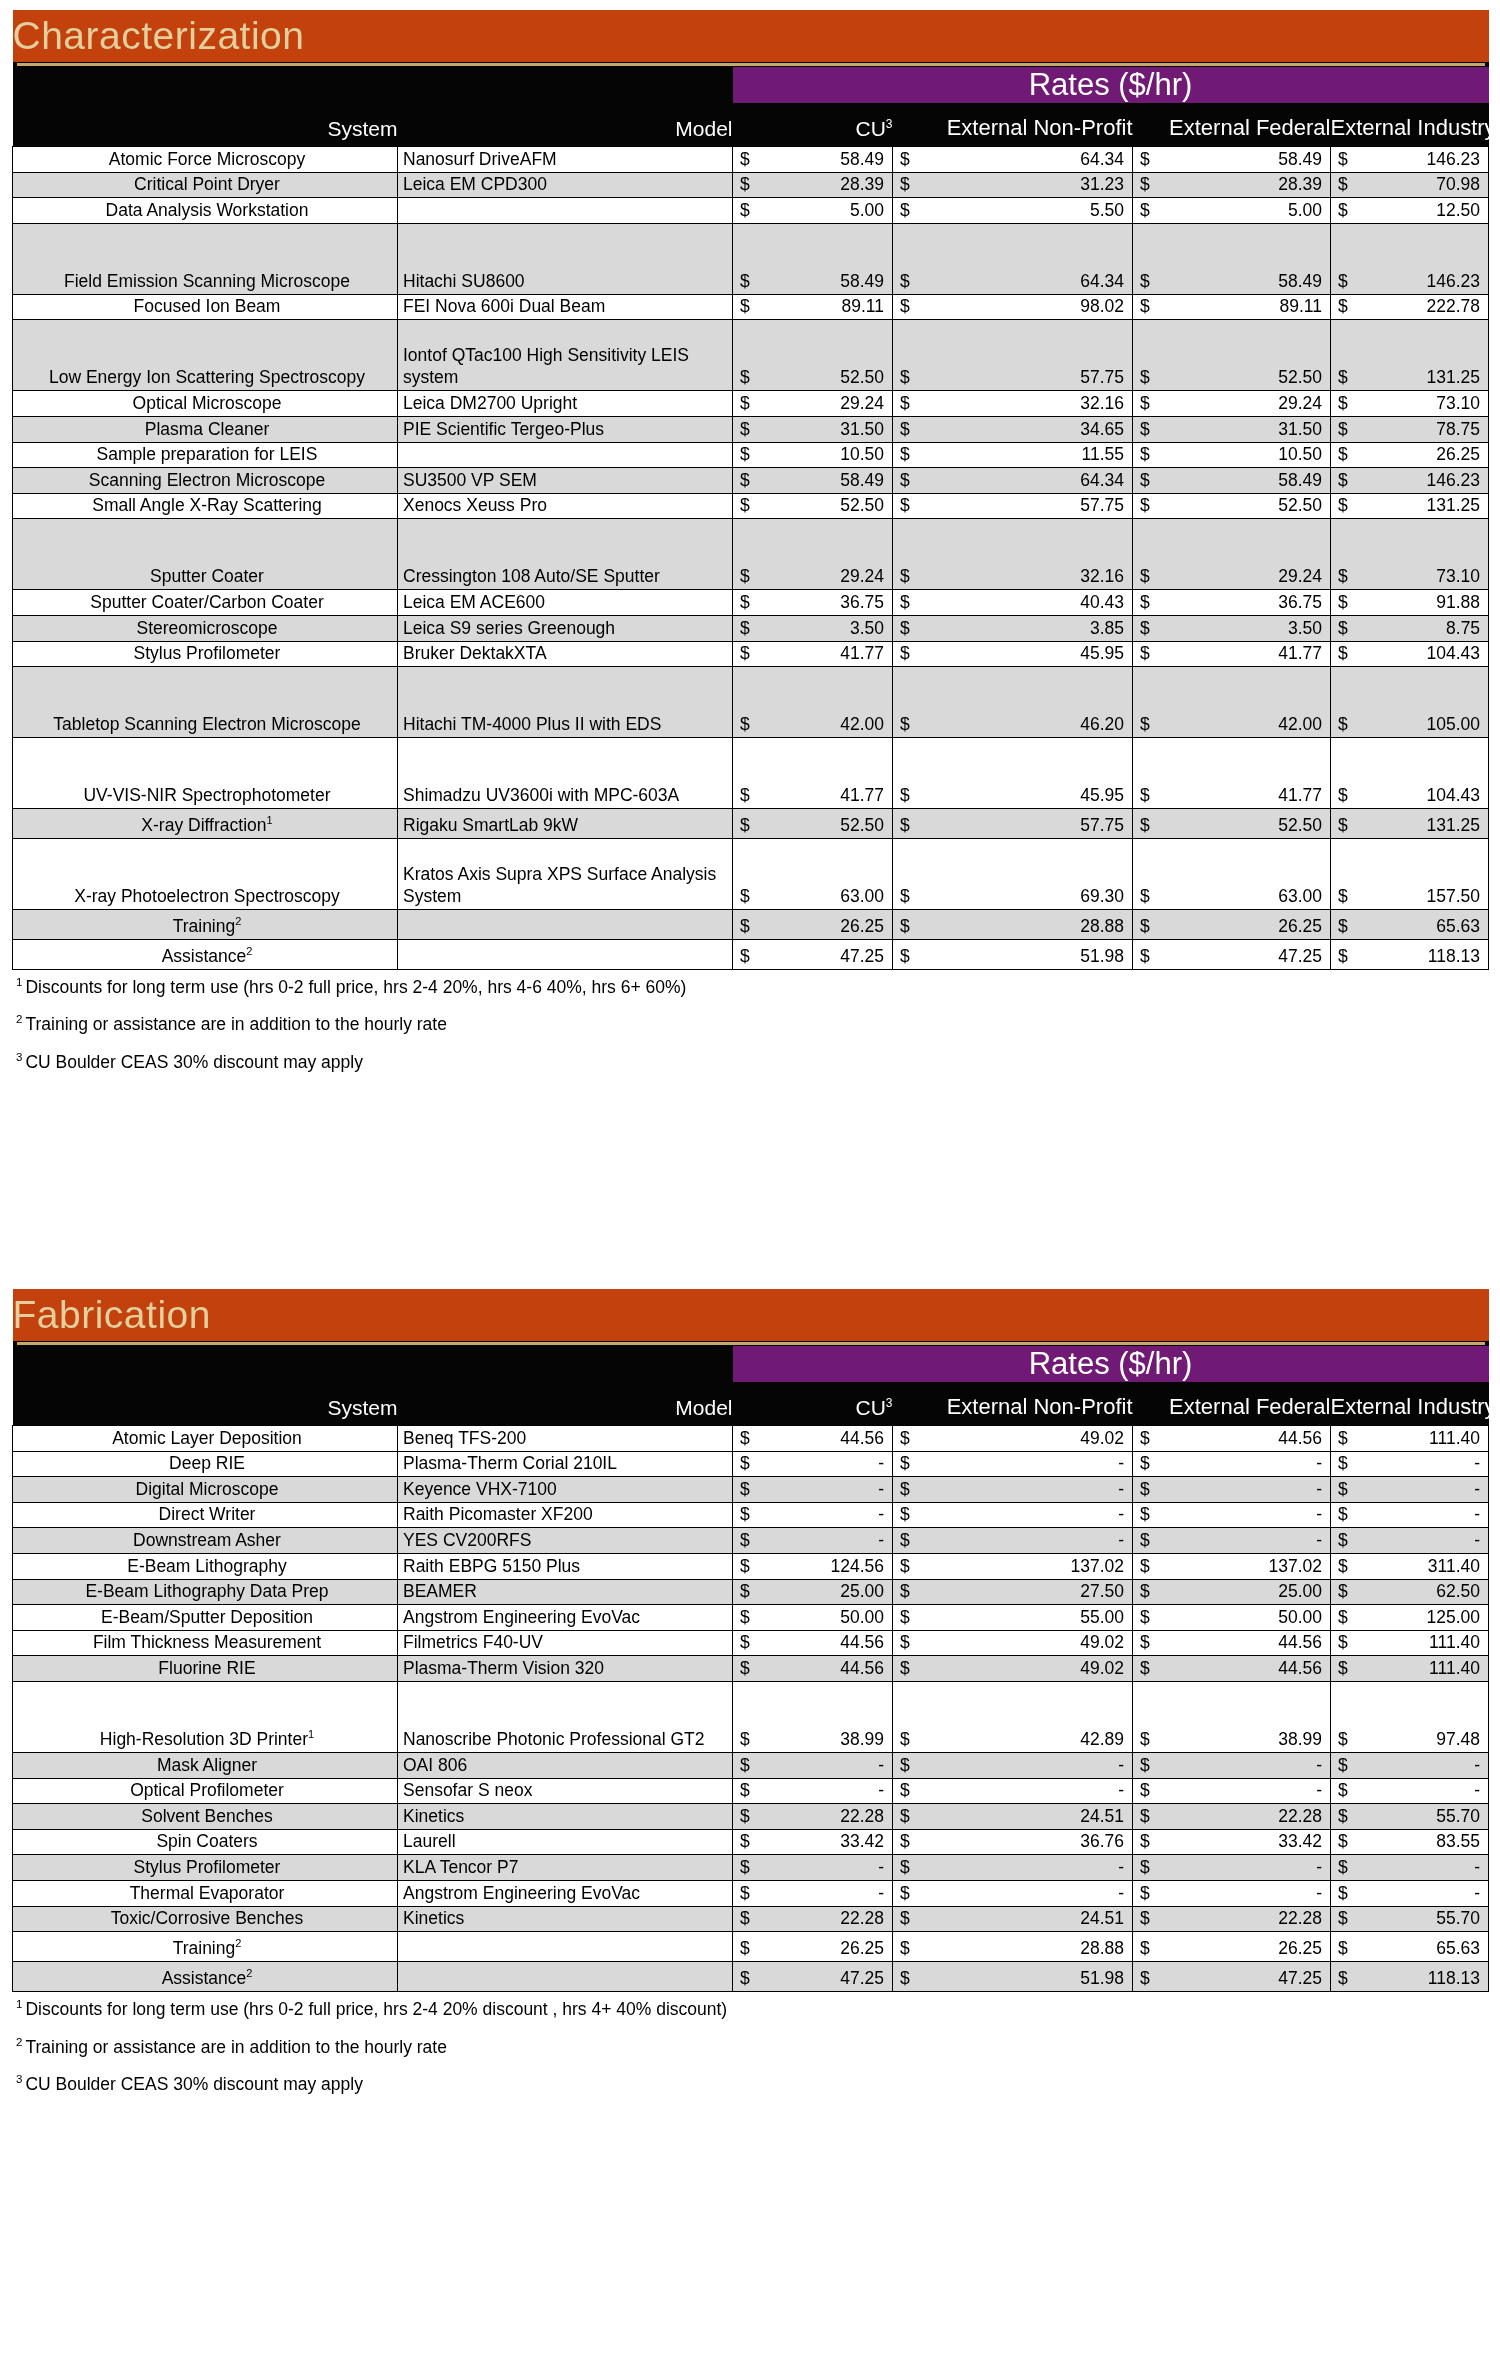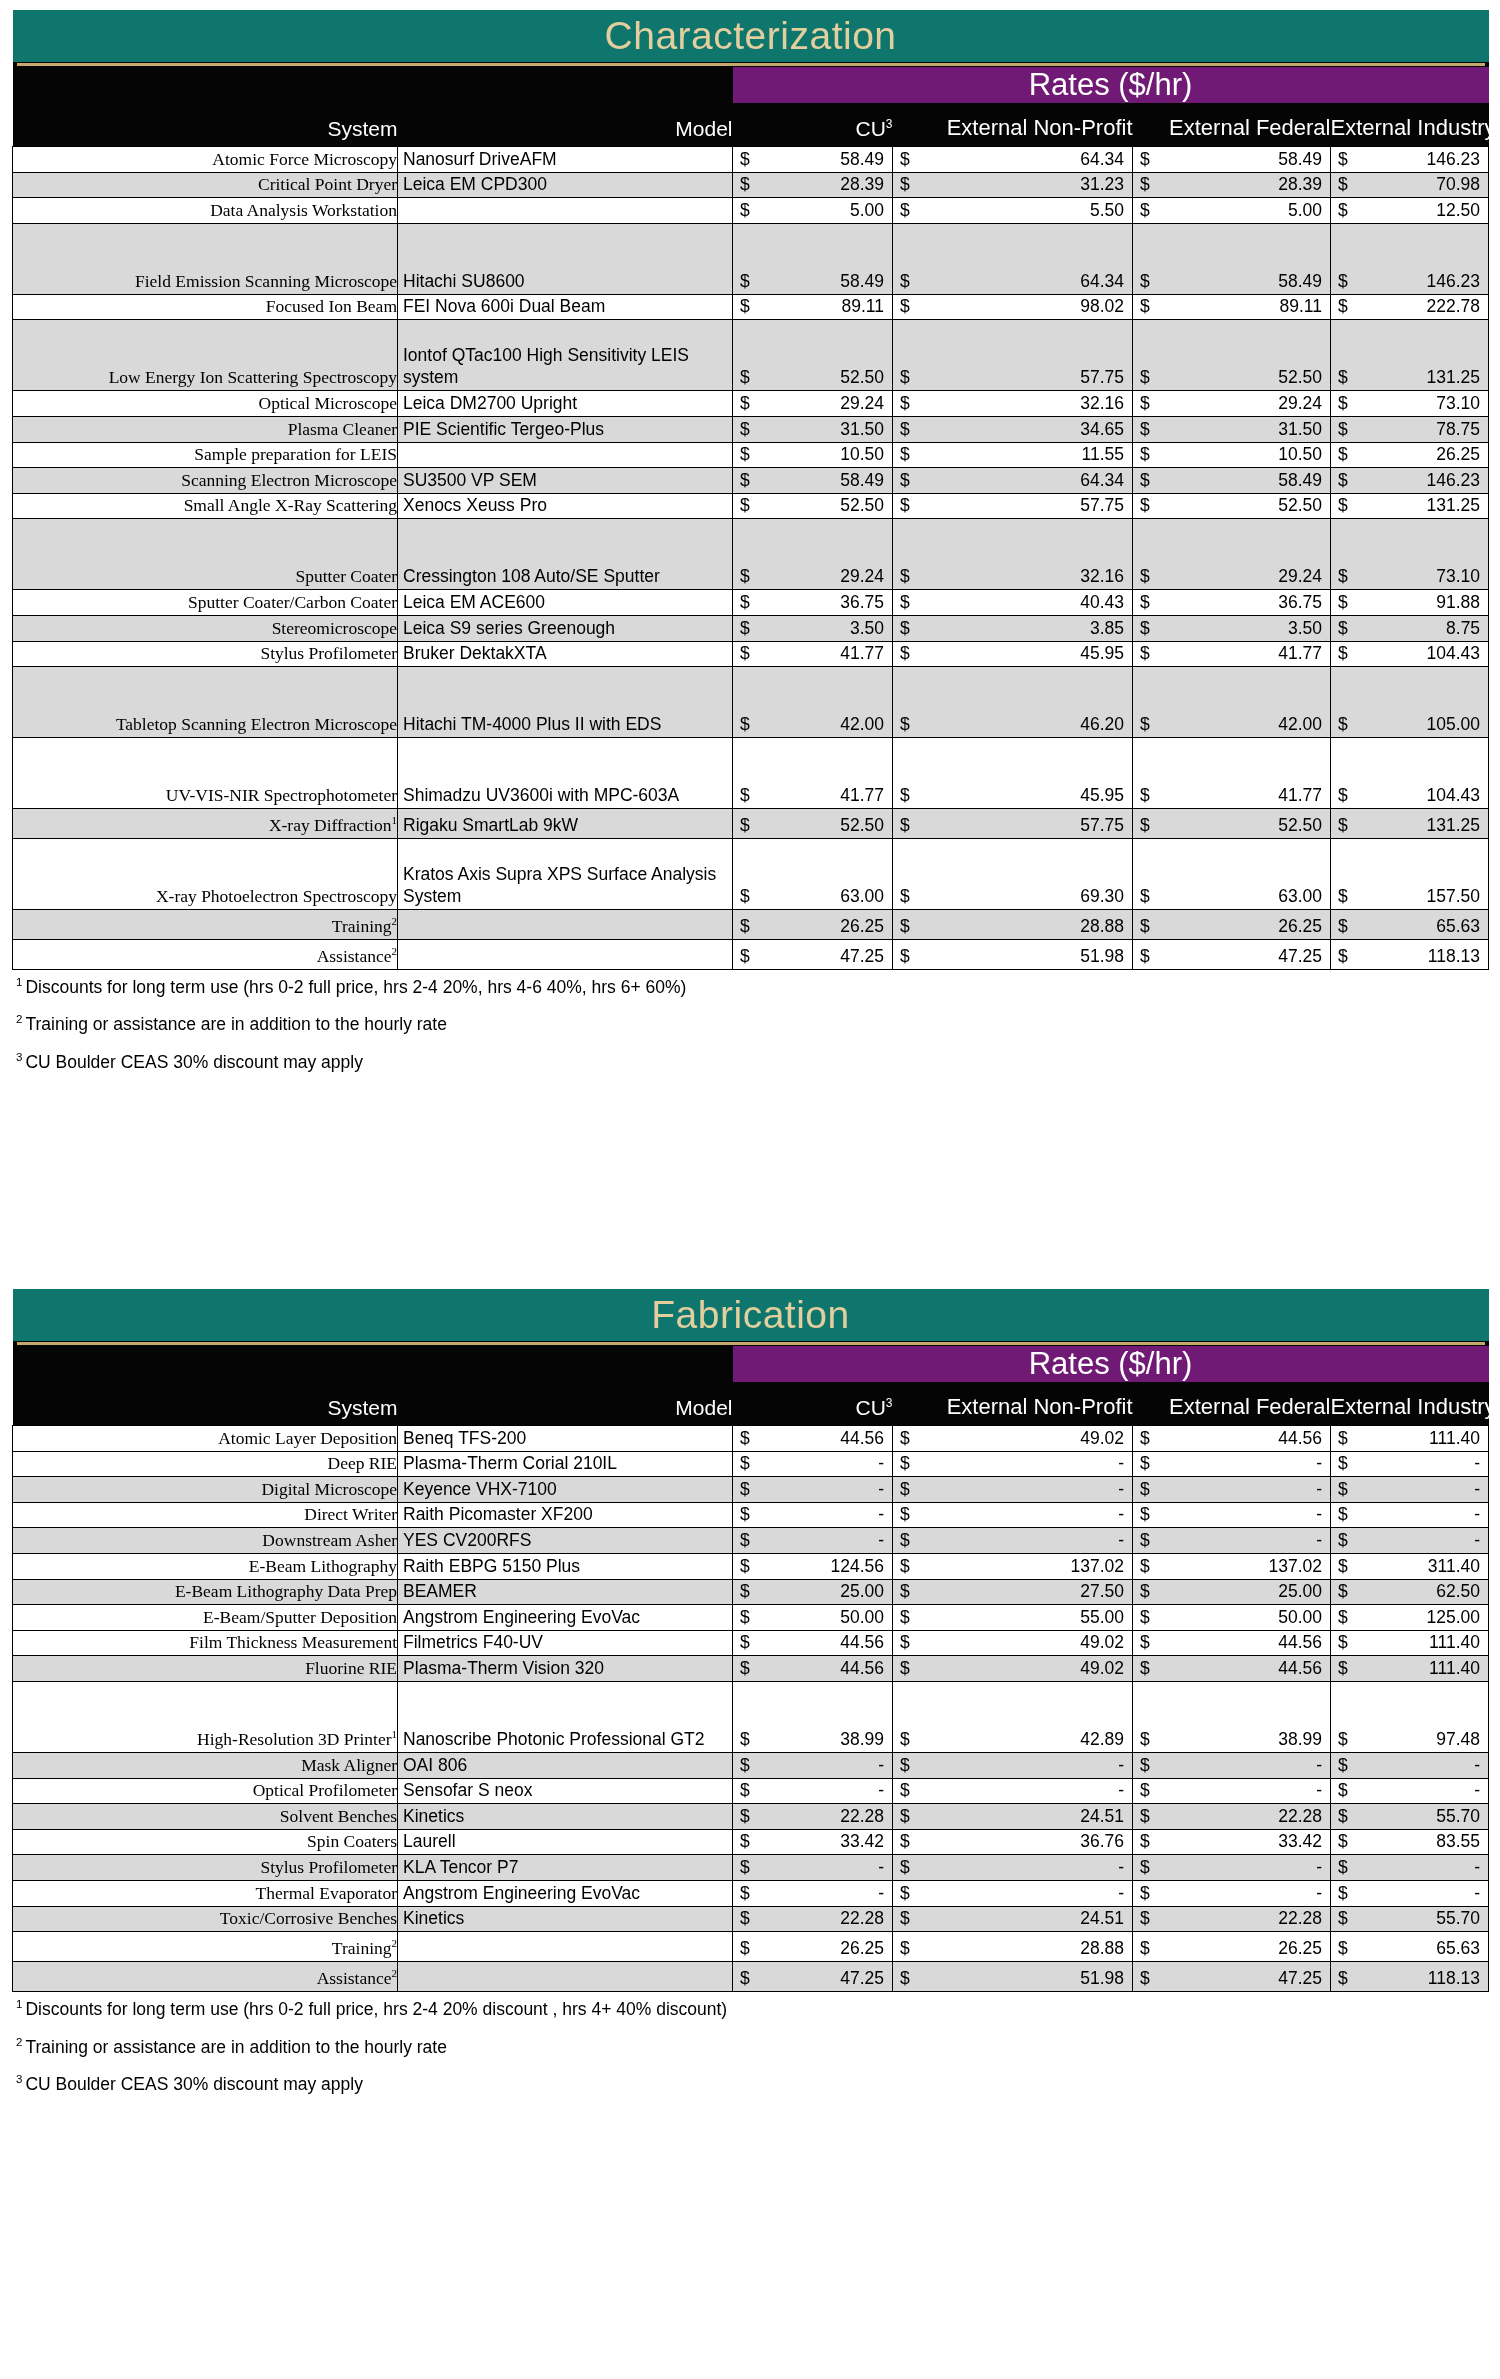--- a/index.html
+++ b/index.html
@@ -35,22 +35,22 @@
     table-layout: fixed;
     background: #fff;
   }
   table.rate-table td, table.rate-table th {
     padding: 0;
     margin: 0;
   }
 
   
   .banner-cell {
-    background: #0f766e;
-    text-align: center;
+    background: #c2410c;
+    text-align: left;
     vertical-align: middle;
     height: 48px;
     border: none;
   }
   .banner-title {
     font-size: 39px;
     color: #e3ce9e;
     letter-spacing: 0.5px;
     line-height: 52px;
     font-weight: normal;
@@ -99,21 +99,21 @@
   
   tbody tr td {
     border: 1.6px solid #000;
     font-size: 17.5px;
     line-height: 22px;
     height: 22.6px;
     vertical-align: bottom;
     background: #ffffff;
   }
   tbody tr.alt td { background: #d9d9d9; }
-  td.c-system { padding: 0 0 2px 4px !important; text-align: right; font-family: Liberation Serif, serif; }
+  td.c-system { padding: 0 0 2px 4px !important; text-align: center; }
   td.c-model  { padding: 0 0 2px 5px !important; text-align: left; }
   td.c-dollar { text-align: left;  padding: 0 0 2px 7px !important; border-right: none !important; }
   td.c-val    { text-align: right; padding: 0 8px 2px 0 !important; border-left: none !important; }
   td.c-system sup, td.c-model sup { font-size: 11px; vertical-align: super; }
   tr.tall td { height: 68px; }
 
   
   .footnotes {
     padding-left: 4px;
   }

